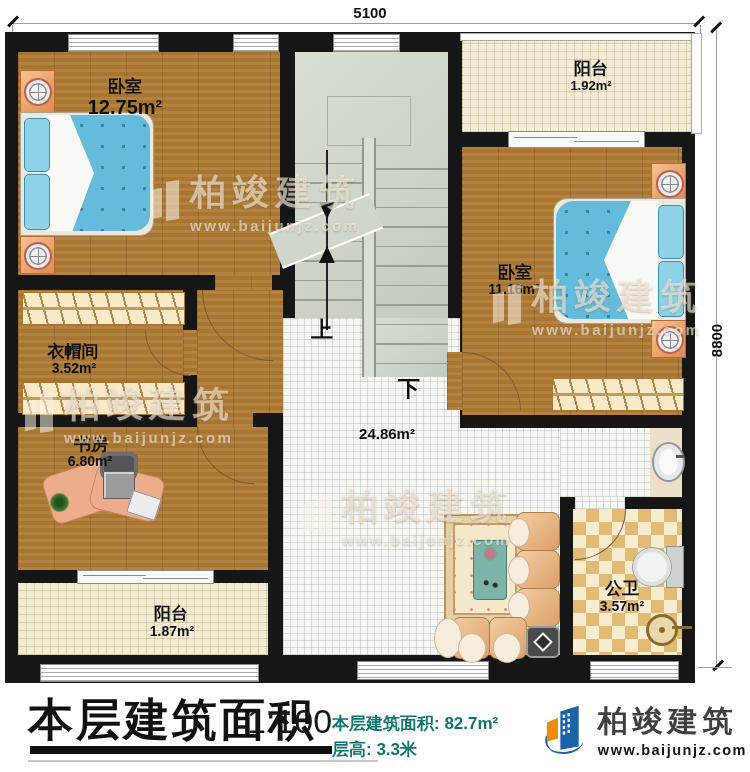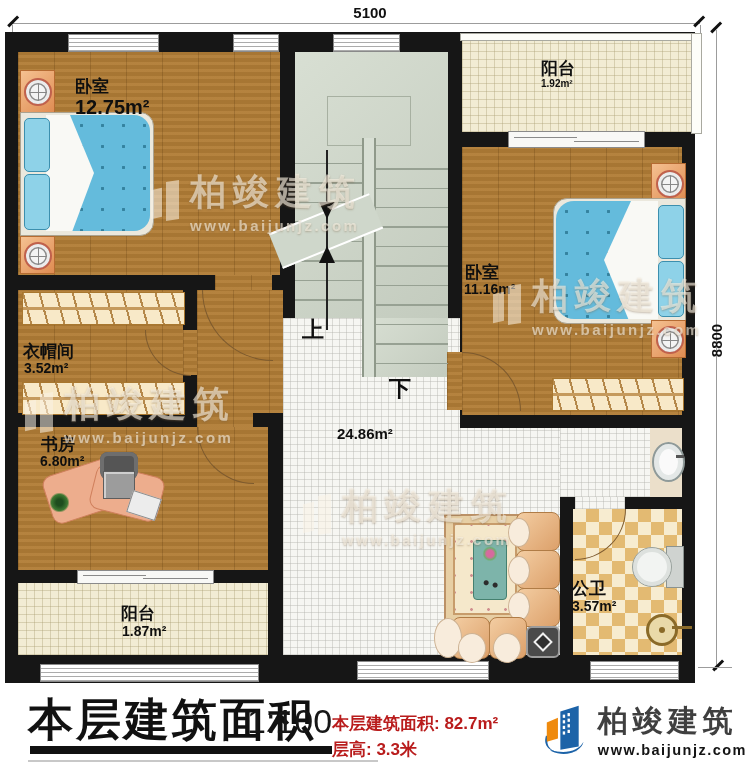--- a/index.html
+++ b/index.html
@@ -70,38 +70,38 @@
   .tvstand::after{content:"";position:absolute;left:50%;top:50%;width:10px;height:10px;
     border:2px solid #eee;transform:translate(-50%,-50%) rotate(45deg);background:#2e2e2e;}
   .toilet-tank{background:#cfd3d0;border:1.5px solid #8b9390;}
   .toilet-bowl{background:#f2f4f2;border:1.5px solid #97a09b;border-radius:50%;
     box-shadow:inset 0 0 0 4px #dde1de;}
   .shower{border-radius:50%;background:#e9d9a8;border:3px solid #8a6a28;}
   .shower::after{content:"";position:absolute;left:50%;top:50%;width:6px;height:6px;border-radius:50%;
     background:#8a6a28;transform:translate(-50%,-50%);}
   .sink{background:#fafafa;border:2px solid #8f9a99;border-radius:50%;box-shadow:inset 0 0 0 5px #e4e8e7;}
   
-  .lbl{position:absolute;font-weight:bold;color:#0f0f0f;text-align:left;line-height:1.05;z-index:30;}
+  .lbl{position:absolute;font-weight:bold;color:#0f0f0f;text-align:center;line-height:1.05;z-index:30;}
   .dim{position:absolute;font-size:15px;font-weight:bold;color:#111;text-align:center;z-index:35;}
   .dimline{background:#9c9c9c;}
   .tick{background:#111;transform:rotate(-45deg);}
   
   .wm{position:absolute;display:flex;align-items:center;gap:8px;z-index:40;pointer-events:none;
       color:rgba(250,243,230,.60);text-shadow:0 1px 2px rgba(120,95,65,.38);}
   .wm-mark{width:34px;height:46px;position:relative;flex:0 0 auto;}
   .wm-mark::before{content:"";position:absolute;left:3px;top:11px;width:11px;height:29px;
       background:rgba(250,243,230,.55);transform:skewY(-12deg);}
   .wm-mark::after{content:"";position:absolute;left:18px;top:3px;width:13px;height:39px;
       background:rgba(250,243,230,.55);transform:skewY(-8deg);}
   .wm-main{font-size:36px;font-weight:bold;letter-spacing:7px;white-space:nowrap;}
   .wm-url{font-size:15px;font-weight:bold;letter-spacing:2.5px;white-space:nowrap;}
   
   .ft-title{font-size:45px;font-weight:bold;color:#111;letter-spacing:3px;white-space:nowrap;}
   .ft-scale{font-size:34px;font-weight:500;color:#161616;white-space:nowrap;}
-  .ft-info{font-size:17px;font-weight:bold;color:#b91c1c;white-space:nowrap;}
+  .ft-info{font-size:17px;font-weight:bold;color:#0f766e;white-space:nowrap;}
   .logo-brand{font-size:30px;font-weight:bold;color:#3f3f3f;letter-spacing:5px;white-space:nowrap;}
   .logo-url{font-size:14.5px;font-weight:bold;color:#141414;letter-spacing:1.5px;white-space:nowrap;}
 </style>
 </head>
 <body>
 
 <div id="app">
 
   <div class="abs dimline" style="left:12px;top:23px;width:688px;height:1px;"></div>
   <div class="abs tick" style="left:6px;top:20px;width:14px;height:2.5px;"></div>
@@ -215,21 +215,21 @@
 
   <div class="abs arc arc-bl" style="left:202px;top:290px;width:70px;height:70px;"></div>
   <div class="abs arc arc-bl" style="left:145px;top:330px;width:45px;height:45px;"></div>
   <div class="abs arc arc-bl" style="left:197px;top:427px;width:56px;height:56px;"></div>
   <div class="abs arc arc-tr" style="left:462px;top:352px;width:58px;height:58px;"></div>
   <div class="abs arc arc-br" style="left:575px;top:509px;width:50px;height:50px;"></div>
 
   <div class="lbl" style="left:75px;top:78px;width:100px;font-size:17px;">卧室</div>
   <div class="lbl" style="left:75px;top:97px;width:100px;font-size:20px;">12.75m²</div>
   <div class="lbl" style="left:541px;top:60px;width:100px;font-size:17px;">阳台</div>
-  <div class="lbl" style="left:541px;top:79px;width:100px;font-size:10px;">1.92m²</div>
+  <div class="lbl" style="left:541px;top:79px;width:100px;font-size:13px;">1.92m²</div>
   <div class="lbl" style="left:465px;top:264px;width:100px;font-size:17px;">卧室</div>
   <div class="lbl" style="left:464px;top:282px;width:100px;font-size:14px;">11.16m²</div>
   <div class="lbl" style="left:23px;top:343px;width:100px;font-size:17px;">衣帽间</div>
   <div class="lbl" style="left:24px;top:361px;width:100px;font-size:14px;">3.52m²</div>
   <div class="lbl" style="left:41px;top:436px;width:100px;font-size:17px;">书房</div>
   <div class="lbl" style="left:40px;top:454px;width:100px;font-size:14px;">6.80m²</div>
   <div class="lbl" style="left:121px;top:605px;width:100px;font-size:17px;">阳台</div>
   <div class="lbl" style="left:122px;top:624px;width:100px;font-size:14px;">1.87m²</div>
   <div class="lbl" style="left:337px;top:426px;width:100px;font-size:15px;">24.86m²</div>
   <div class="lbl" style="left:572px;top:580px;width:100px;font-size:17px;">公卫</div>

